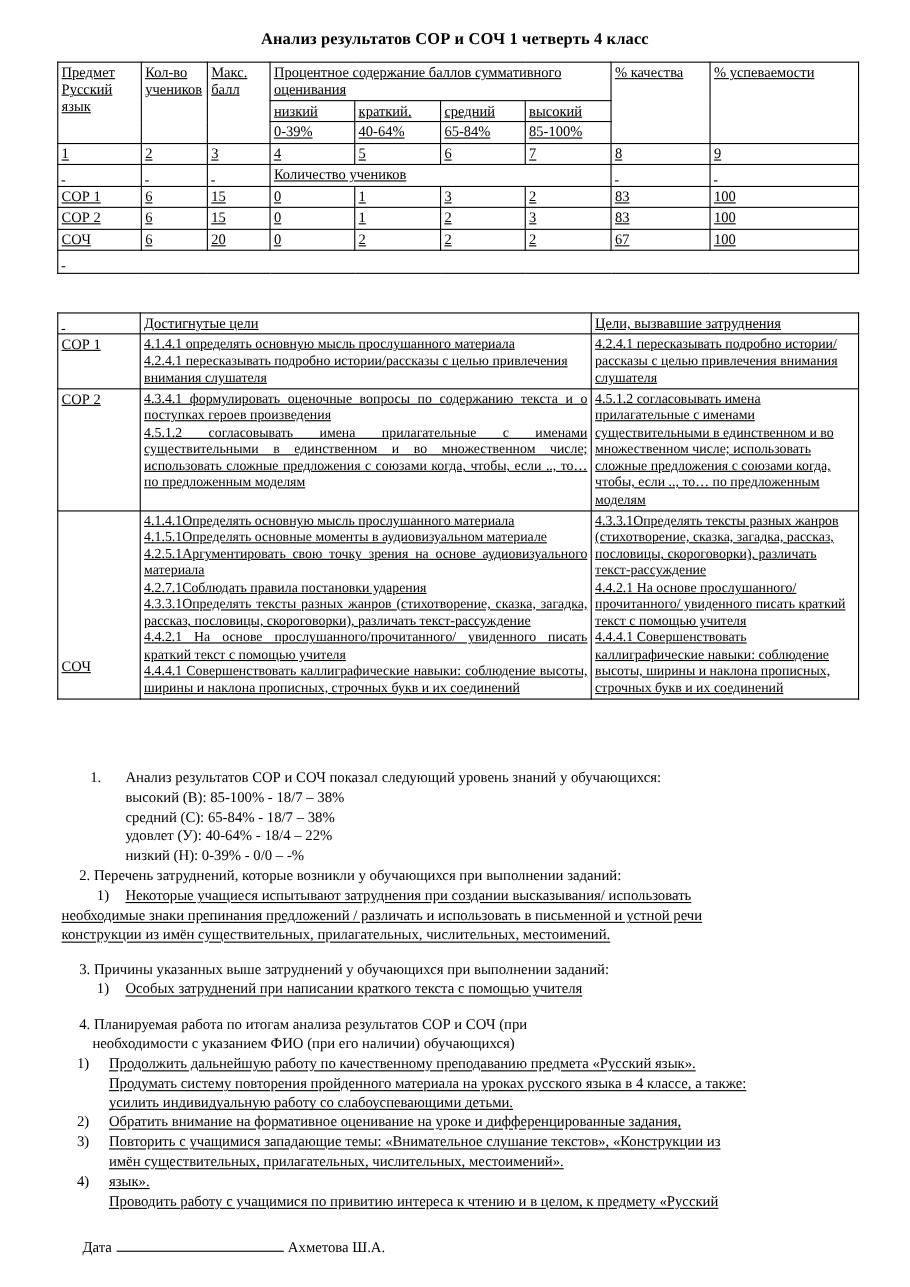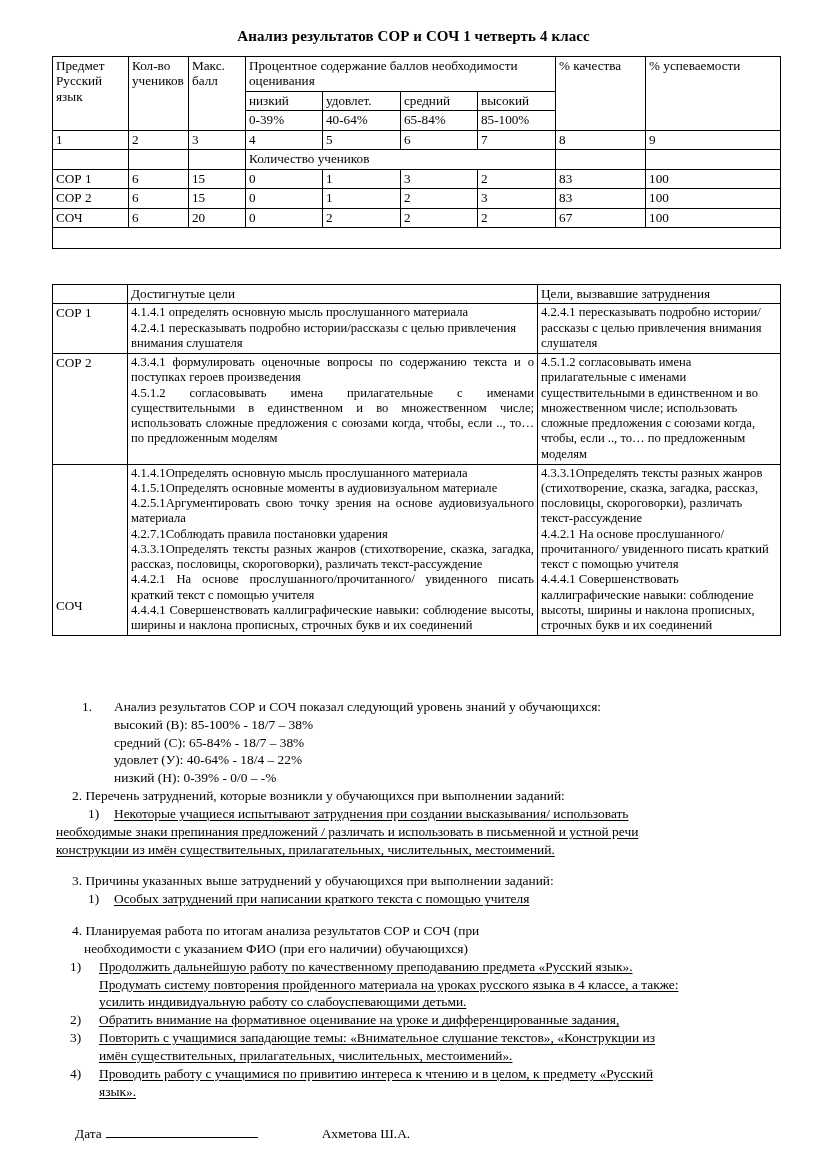--- a/index.html
+++ b/index.html
@@ -34,20 +34,21 @@
     letter-spacing: 0.1px;
   }
 
   
   table.grid {
     position: absolute;
     border-collapse: collapse;
     table-layout: fixed;
     font-size: 13.2px;
     line-height: 1.17;
+    text-decoration: underline;
   }
   table.grid td, table.grid th {
     border: 1px solid #000000;
     padding: 1px 3px 2px 3px;
     vertical-align: top;
     font-weight: normal;
     text-align: left;
   }
   .ctr { text-align: center; margin-top: 29px; }
   .vmid { vertical-align: middle; }
@@ -99,21 +100,21 @@
     width: 700px;
     font-size: 13.4px;
   }
   .sig-line {
     display: inline-block;
     width: 152px;
     border-bottom: 1px solid #000;
     height: 13px;
     margin: 0 4px;
   }
-  .sig-name { margin-left: 60px; }
+  .sig-name { }
 </style>
 </head>
 <body>
 
 <div class="page">
 
   <div class="doc-title">Анализ результатов СОР и СОЧ 1 четверть 4 класс</div>
 
   <table class="grid" id="table-main">
     <colgroup>
@@ -125,27 +126,27 @@
       <col style="width:77px">
       <col style="width:78px">
       <col style="width:90px">
       <col style="width:135px">
     </colgroup>
     <tbody>
       <tr>
         <td rowspan="3" class="vmid">Предмет Русский язык</td>
         <td rowspan="3" class="vmid">Кол-во учеников</td>
         <td rowspan="3" class="vmid">Макс. балл</td>
-        <td colspan="4">Процентное содержание баллов необходимости оценивания</td>
+        <td colspan="4">Процентное содержание баллов суммативного оценивания</td>
         <td rowspan="3" class="vmid ctr">% качества</td>
         <td rowspan="3" class="vmid ctr">% успеваемости</td>
       </tr>
       <tr>
         <td class="ctr">низкий</td>
-        <td class="ctr">удовлет.</td>
+        <td class="ctr">краткий.</td>
         <td class="ctr">средний</td>
         <td class="ctr">высокий</td>
       </tr>
       <tr>
         <td class="ctr">0-39%</td>
         <td class="ctr">40-64%</td>
         <td class="ctr">65-84%</td>
         <td class="ctr">85-100%</td>
       </tr>
 
@@ -298,22 +299,22 @@
         <span class="marker">2)</span>
         <span class="ltext u">Обратить внимание на формативное оценивание на уроке и дифференцированные задания,</span>
       </li>
       <li>
         <span class="marker">3)</span>
         <span class="ltext u">Повторить с учащимися западающие темы: «Внимательное слушание текстов», «Конструкции из</span>
         <span class="ltext u">имён существительных, прилагательных, числительных, местоимений».</span>
       </li>
       <li>
         <span class="marker">4)</span>
+        <span class="ltext u">язык».</span>
         <span class="ltext u">Проводить работу с учащимися по привитию интереса к чтению и в целом, к предмету «Русский</span>
-        <span class="ltext u">язык».</span>
       </li>
     </ul>
   </div>
 
   <div class="sig-row">
     <span>Дата</span><span class="sig-line"></span><span class="sig-name">Ахметова Ш.А.</span>
   </div>
 
 </div>
 

